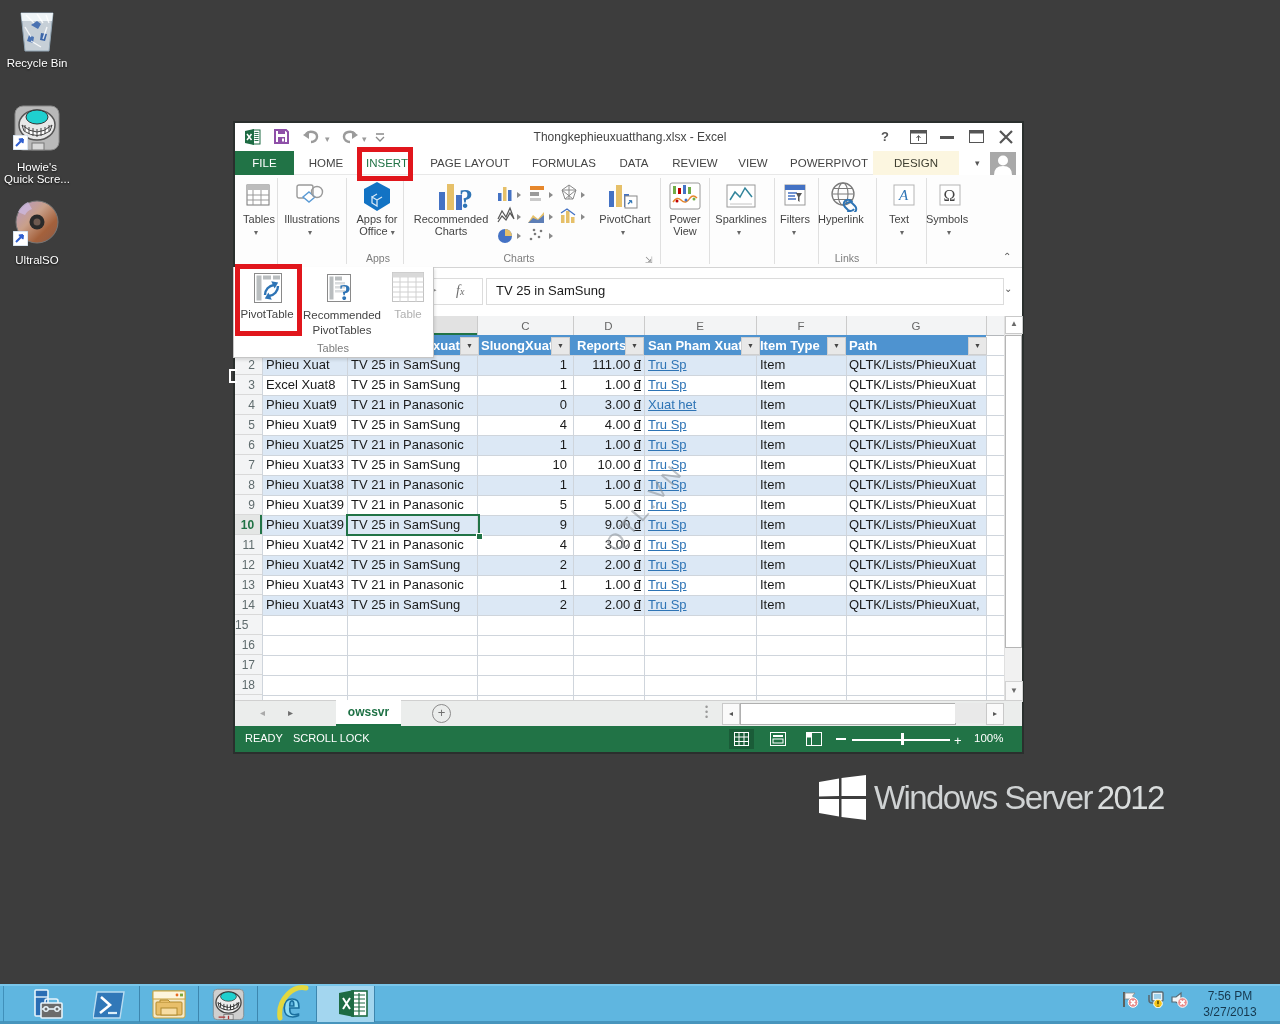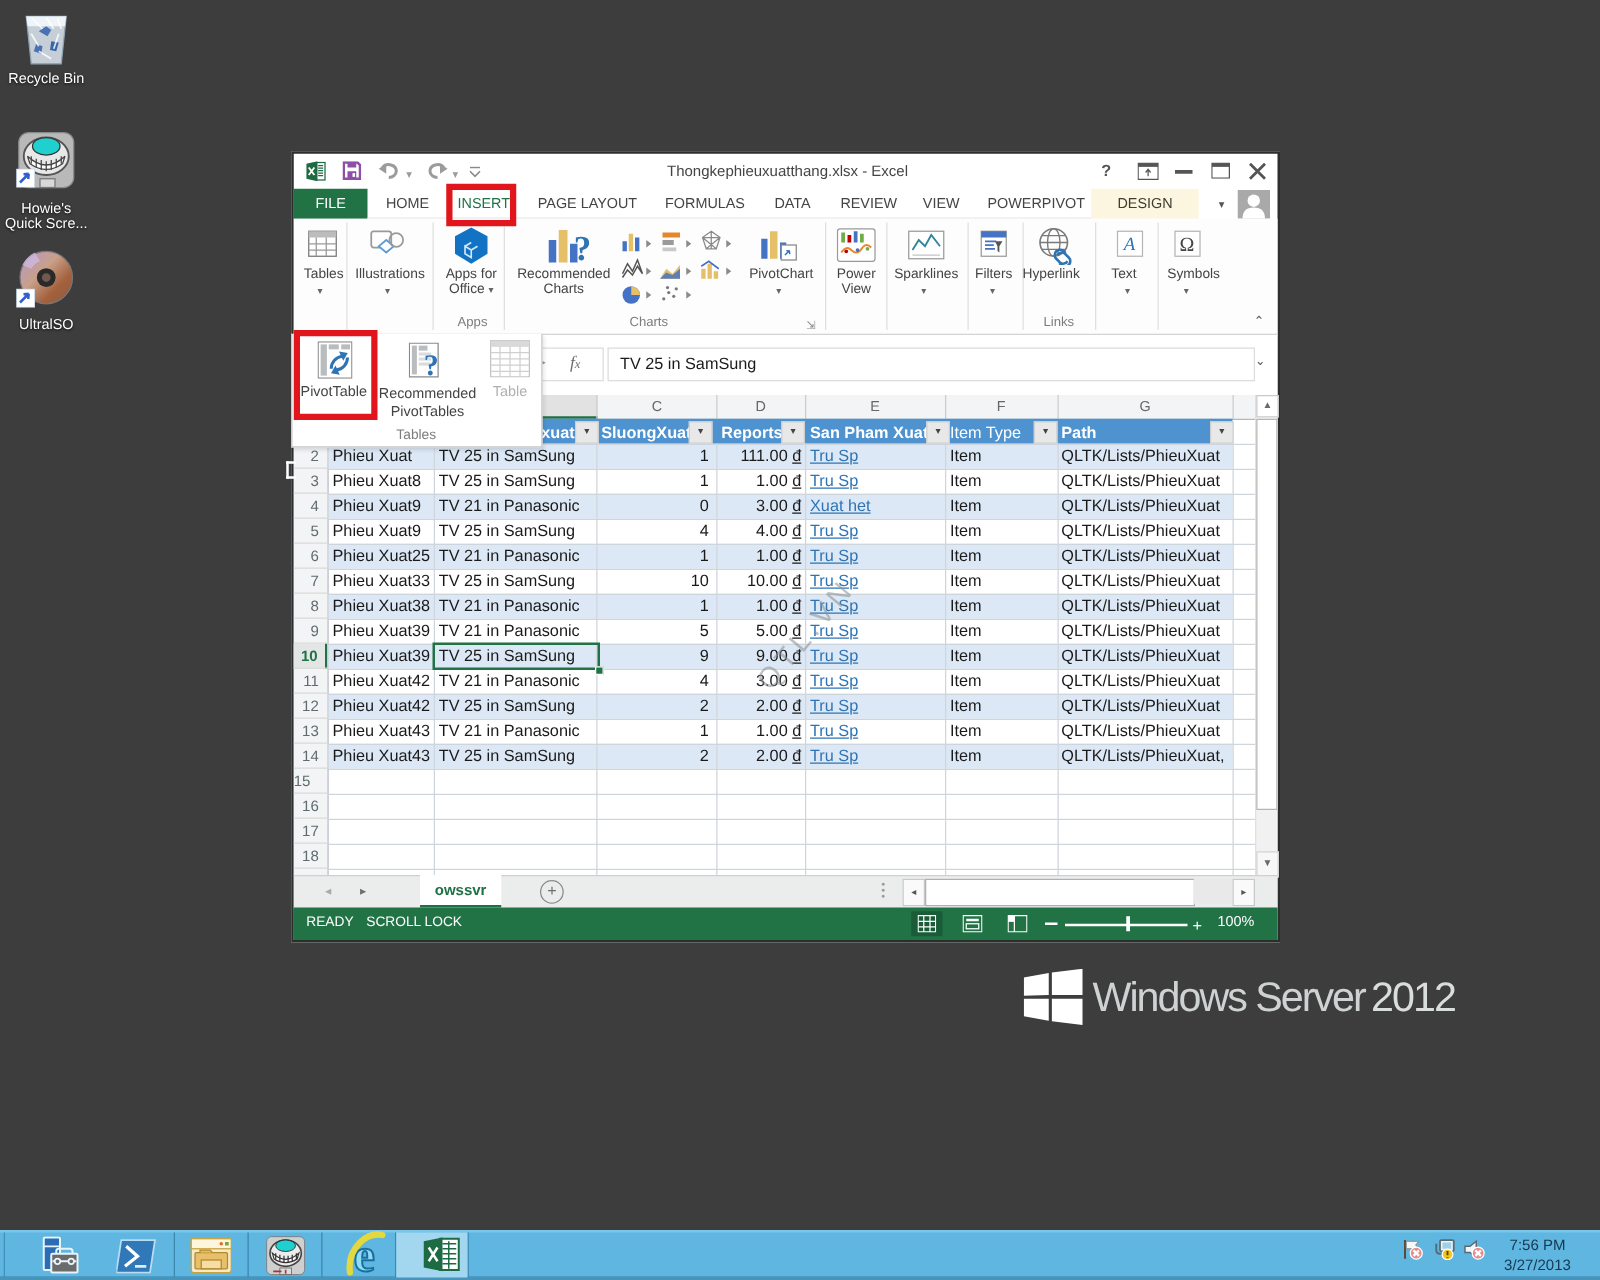--- a/index.html
+++ b/index.html
@@ -370,21 +370,21 @@
   <text x="6" y="16" font-size="15" font-style="italic" fill="#2e74b5" font-family="Liberation Serif">A</text>
 </svg>
 <div class="abs" style="left:889px;top:213px;width:30px;font-size:11px;color:#444">Text</div>
 <div class="abs" style="left:900px;top:228px;color:#666;font-size:8px">▾</div>
 
 
 <svg class="abs" style="left:939px;top:184px" width="22" height="22" viewBox="0 0 22 22">
   <rect x="1" y="1" width="20" height="20" fill="#fff" stroke="#b5b5b5"></rect>
   <text x="4.5" y="17" font-size="16" fill="#444" font-family="Liberation Serif">Ω</text>
 </svg>
-<div class="abs" style="left:926px;top:213px;width:50px;text-align:right;font-size:11px;color:#444">Symbols</div>
+<div class="abs" style="left:926px;top:213px;width:50px;text-align:left;font-size:11px;color:#444">Symbols</div>
 <div class="abs" style="left:947px;top:228px;color:#666;font-size:8px">▾</div>
 
 <div class="abs" style="left:1003px;top:251px;color:#555;font-size:10px">⌃</div>
 </div>
 
 <div class="abs" style="left:235px;top:268px;width:787px;height:48px;background:#fff"></div>
 <div class="abs" style="left:432px;top:278px;width:49px;height:25px;background:#fff;border:1px solid #dcdcdc"></div>
     <div class="abs" style="left:433px;top:286px;color:#8a8a8a;font-size:7px">▸</div>
 <div class="abs" style="left:456px;top:283px;color:#6d6d6d;font-size:14px;font-style:italic;font-family:'Liberation Serif',serif">f<span style="font-size:10px">x</span></div>
 <div class="abs" style="left:486px;top:278px;width:516px;height:25px;background:#fff;border:1px solid #dcdcdc"></div>
@@ -448,21 +448,21 @@
         <div class="abs" style="left:235px;top:674px;width:27px;height:1px;background:#d9d9d9"></div>
         <div class="abs" style="left:235px;top:675px;width:20px;height:20px;color:#5f6b6d;font-size:12px;text-align:right;line-height:20px">18</div>
         <div class="abs" style="left:235px;top:694px;width:27px;height:1px;background:#d9d9d9"></div>
       </div>
 
 <div class="abs" style="left:262px;top:335px;width:724px;height:20px;background:#4e93d0"></div>
 <div class="abs" style="left:433px;top:338px;color:#fff;font-size:13px;font-weight:bold">xuat</div>
 <div class="abs" style="left:481px;top:338px;color:#fff;font-size:13px;font-weight:bold">SluongXuat</div>
 <div class="abs" style="left:577px;top:338px;color:#fff;font-size:13px;font-weight:bold">Reports</div>
 <div class="abs" style="left:648px;top:338px;color:#fff;font-size:13px;font-weight:bold">San Pham Xuat</div>
-<div class="abs" style="left:760px;top:338px;color:#fff;font-size:13px;font-weight:normal">Item Type</div>
+<div class="abs" style="left:760px;top:338px;color:#fff;font-size:13px;font-weight:bold">Item Type</div>
 <div class="abs" style="left:849px;top:338px;color:#fff;font-size:13px;font-weight:bold">Path</div>
 <div id="hdrbtns">
         <div class="abs" style="left:460px;top:337px;width:17px;height:16px;background:#e8e8e8;border:1px solid #cfcfcf;text-align:center;line-height:15px;font-size:7px;color:#444">▼</div>
         <div class="abs" style="left:551px;top:337px;width:17px;height:16px;background:#e8e8e8;border:1px solid #cfcfcf;text-align:center;line-height:15px;font-size:7px;color:#444">▼</div>
         <div class="abs" style="left:625px;top:337px;width:17px;height:16px;background:#e8e8e8;border:1px solid #cfcfcf;text-align:center;line-height:15px;font-size:7px;color:#444">▼</div>
         <div class="abs" style="left:741px;top:337px;width:17px;height:16px;background:#e8e8e8;border:1px solid #cfcfcf;text-align:center;line-height:15px;font-size:7px;color:#444">▼</div>
         <div class="abs" style="left:827px;top:337px;width:17px;height:16px;background:#e8e8e8;border:1px solid #cfcfcf;text-align:center;line-height:15px;font-size:7px;color:#444">▼</div>
         <div class="abs" style="left:968px;top:337px;width:17px;height:16px;background:#e8e8e8;border:1px solid #cfcfcf;text-align:center;line-height:15px;font-size:7px;color:#444">▼</div>
       </div>
 
@@ -509,21 +509,21 @@
         <div class="abs" style="top:355px;left:0;width:1280px;height:20px;font-size:13px;line-height:20px;color:#1a1a1a">
           <span class="abs" style="left:266px">Phieu Xuat</span>
           <span class="abs" style="left:351px">TV 25 in SamSung</span>
           <span class="abs" style="left:478px;width:89px;text-align:right">1</span>
           <span class="abs" style="left:533px;width:108px;text-align:right">111.00 <u>đ</u></span>
           <span class="abs" style="left:648px;color:#2e74b5;text-decoration:underline">Tru Sp</span>
           <span class="abs" style="left:760px">Item</span>
           <span class="abs" style="left:849px">QLTK/Lists/PhieuXuat</span>
         </div>
         <div class="abs" style="top:375px;left:0;width:1280px;height:20px;font-size:13px;line-height:20px;color:#1a1a1a">
-          <span class="abs" style="left:266px">Phieu Xuat8</span>
+          <span class="abs" style="left:266px">Excel Xuat8</span>
           <span class="abs" style="left:351px">TV 25 in SamSung</span>
           <span class="abs" style="left:478px;width:89px;text-align:right">1</span>
           <span class="abs" style="left:533px;width:108px;text-align:right">1.00 <u>đ</u></span>
           <span class="abs" style="left:648px;color:#2e74b5;text-decoration:underline">Tru Sp</span>
           <span class="abs" style="left:760px">Item</span>
           <span class="abs" style="left:849px">QLTK/Lists/PhieuXuat</span>
         </div>
         <div class="abs" style="top:395px;left:0;width:1280px;height:20px;font-size:13px;line-height:20px;color:#1a1a1a">
           <span class="abs" style="left:266px">Phieu Xuat9</span>
           <span class="abs" style="left:351px">TV 21 in Panasonic</span>

